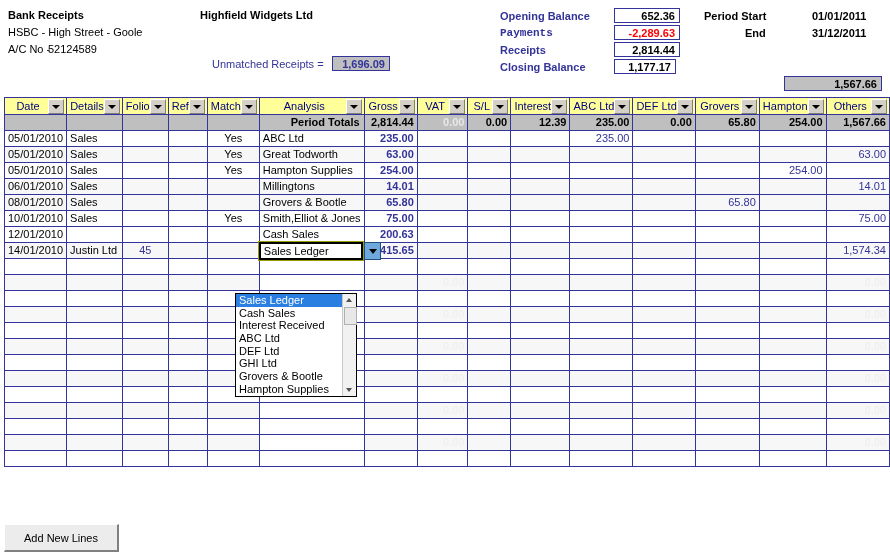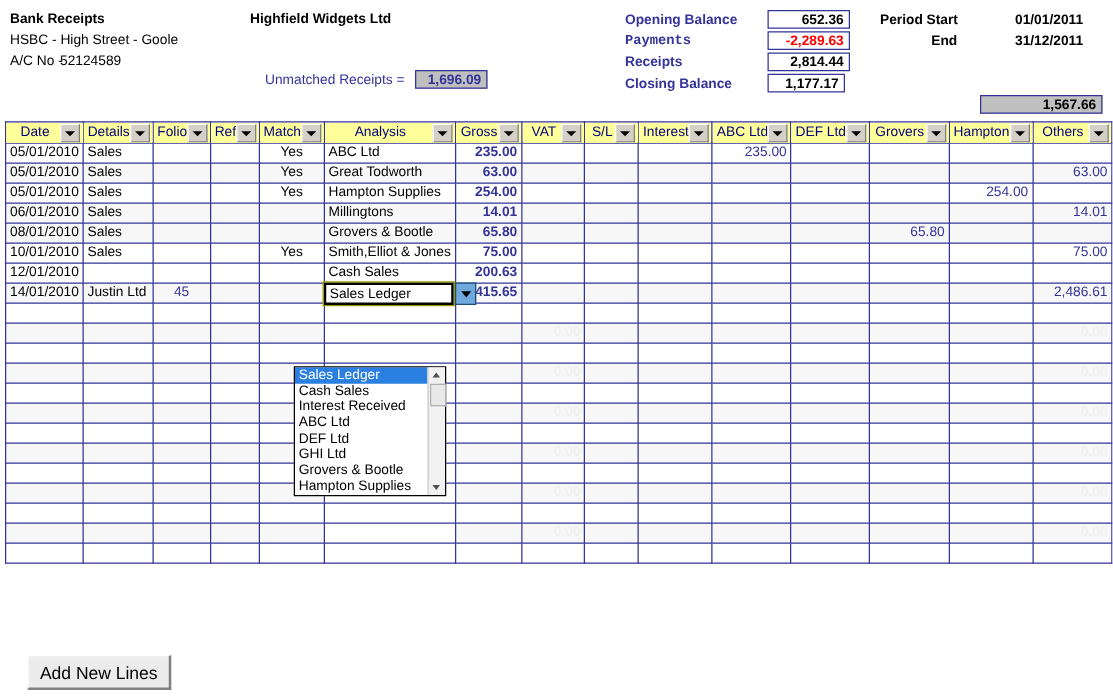--- a/index.html
+++ b/index.html
@@ -194,29 +194,29 @@
   #dd-thumb {
     position: absolute; left: 1px; top: 13px;
     width: 11px; height: 16px;
     background: #e8e8e8;
     border: 1px solid #b0b0b0;
     cursor: pointer;
   }
 
   
   #addbtn {
-    position: absolute; left: 22px; top: 524px;
+    position: absolute; left: 4px; top: 524px;
     width: 115px; height: 28px;
     background: #ececec;
     border-top: 1px solid #ffffff;
     border-left: 1px solid #ffffff;
     border-right: 2px solid #808080;
     border-bottom: 2px solid #808080;
     font-family: "Liberation Sans", sans-serif;
-    font-size: 14px;
+    font-size: 11px;
     color: #000;
     cursor: pointer;
   }
 </style>
 </head>
 <body>
 
 <div id="root">
 
   <div class="hdr-text hdr-bold" style="left:8px; top:9px;">Bank Receipts</div>
@@ -355,20 +355,37 @@
           </th>
           <th>
             <div class="hcell-inner">
               <span class="hlabel">Others</span>
               <span class="fbtn"></span>
             </div>
           </th>
         </tr>
     </thead>
     <tbody id="grid-body">
+        <tr class="trow">
+          <td></td>
+          <td></td>
+          <td></td>
+          <td></td>
+          <td></td>
+          <td class="lbl">Period Totals</td>
+          <td>2,814.44</td>
+          <td class="faint">0.00</td>
+          <td>0.00</td>
+          <td>12.39</td>
+          <td>235.00</td>
+          <td>0.00</td>
+          <td>65.80</td>
+          <td>254.00</td>
+          <td>1,567.66</td>
+        </tr>
         <tr class="drow">
           <td class="dt">05/01/2010</td>
           <td class="txt">Sales</td>
           <td class="ctr"></td>
           <td class="ctr"></td>
           <td class="ctr txt">Yes</td>
           <td class="txt">ABC Ltd</td>
           <td class="num">235.00</td>
           <td class="num-n"></td>
           <td class="num-n"></td>
@@ -494,21 +511,21 @@
             <div class="combo-arrow"></div>
           </td>
           <td class="num">,415.65</td>
           <td class="num-n"></td>
           <td class="num-n"></td>
           <td class="num-n"></td>
           <td class="num-n"></td>
           <td class="num-n"></td>
           <td class="num-n"></td>
           <td class="num-n"></td>
-          <td class="num-n">2,486.61</td>
+          <td class="num-n">1,574.34</td>
         </tr>
         <tr class="erow">
           <td></td>
           <td></td>
           <td></td>
           <td></td>
           <td></td>
           <td class="analysis"></td>
           <td></td>
           <td></td>

